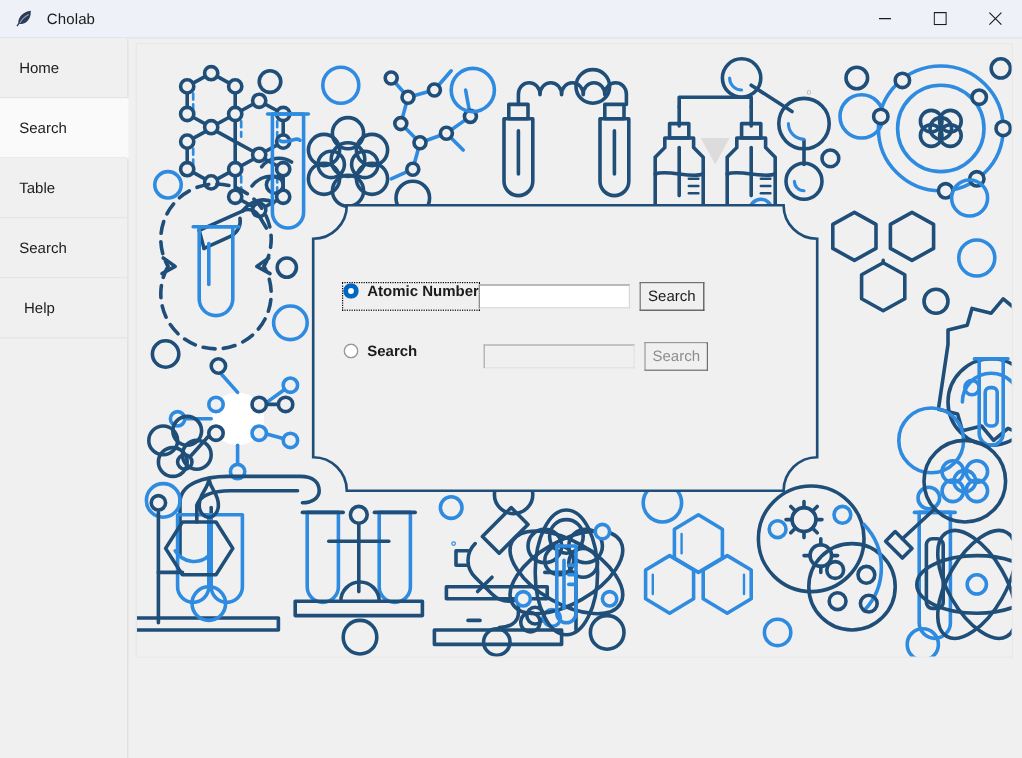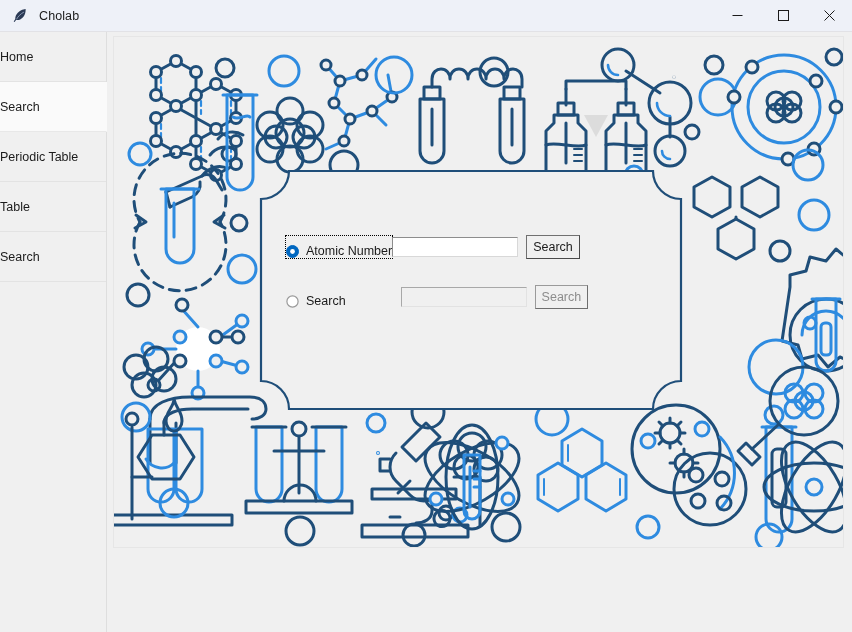--- a/index.html
+++ b/index.html
@@ -51,20 +51,21 @@
     position: absolute; left: 0; top: 32px;
     width: 107px; height: 600px;
     background: #f0f0f0;
     border-right: 1px solid #dedede;
     box-sizing: border-box;
   }
   .nav-item {
     position: relative;
     height: 50px;
     display: flex; align-items: center;
+    padding-left: 16px;
     font-size: 12.5px;
     color: #1b1b1b;
     background: #f0f0f0;
     border-bottom: 1px solid #e3e3e3;
     box-sizing: border-box;
     white-space: nowrap;
   }
   .nav-item.selected {
     background: #fafafa;
     border-right: 1px solid #fafafa;
@@ -108,23 +109,24 @@
     position: absolute;
     left: 27px;
     height: 26px;
     display: flex; align-items: center;
   }
   .form-row.r0 { top: 65px; }
   .form-row.r1 { top: 115px; }
   .form-row.r2 { top: 165px; }
 
   .radio-wrap {
-    display: flex; align-items: flex-end;
+    display: flex; align-items: flex-start;
     height: 22px;
     box-sizing: border-box;
+    font-weight: bold;
   }
   .radio-wrap.focused {
     outline: 1px dotted #000;
     outline-offset: 0px;
   }
   .radio-dot {
     width: 13px; height: 13px;
     flex: 0 0 auto;
     margin-right: 7px;
     display: block;
@@ -209,27 +211,27 @@
   </div>
 
   <div id="sidebar">
     <div class="nav-item">
       <span>Home</span>
     </div>
     <div class="nav-item selected">
       <span>Search</span>
     </div>
     <div class="nav-item">
-      <span>Periodic Table</span>
-    </div>
-    <div class="nav-item">
       <span>Table</span>
     </div>
     <div class="nav-item">
       <span>Search</span>
+    </div>
+    <div class="nav-item indent">
+      <span>Help</span>
     </div>
   </div>
 
   <div id="content">
 
     <svg id="bg-art" viewBox="0 0 731 512" width="731" height="512">
       <rect x="0" y="0" width="731" height="512" fill="#f0f0f0"></rect>
       <g fill="none" stroke-linecap="round" stroke-linejoin="round" stroke-width="3">
 
         <g stroke="#1F4E79">

